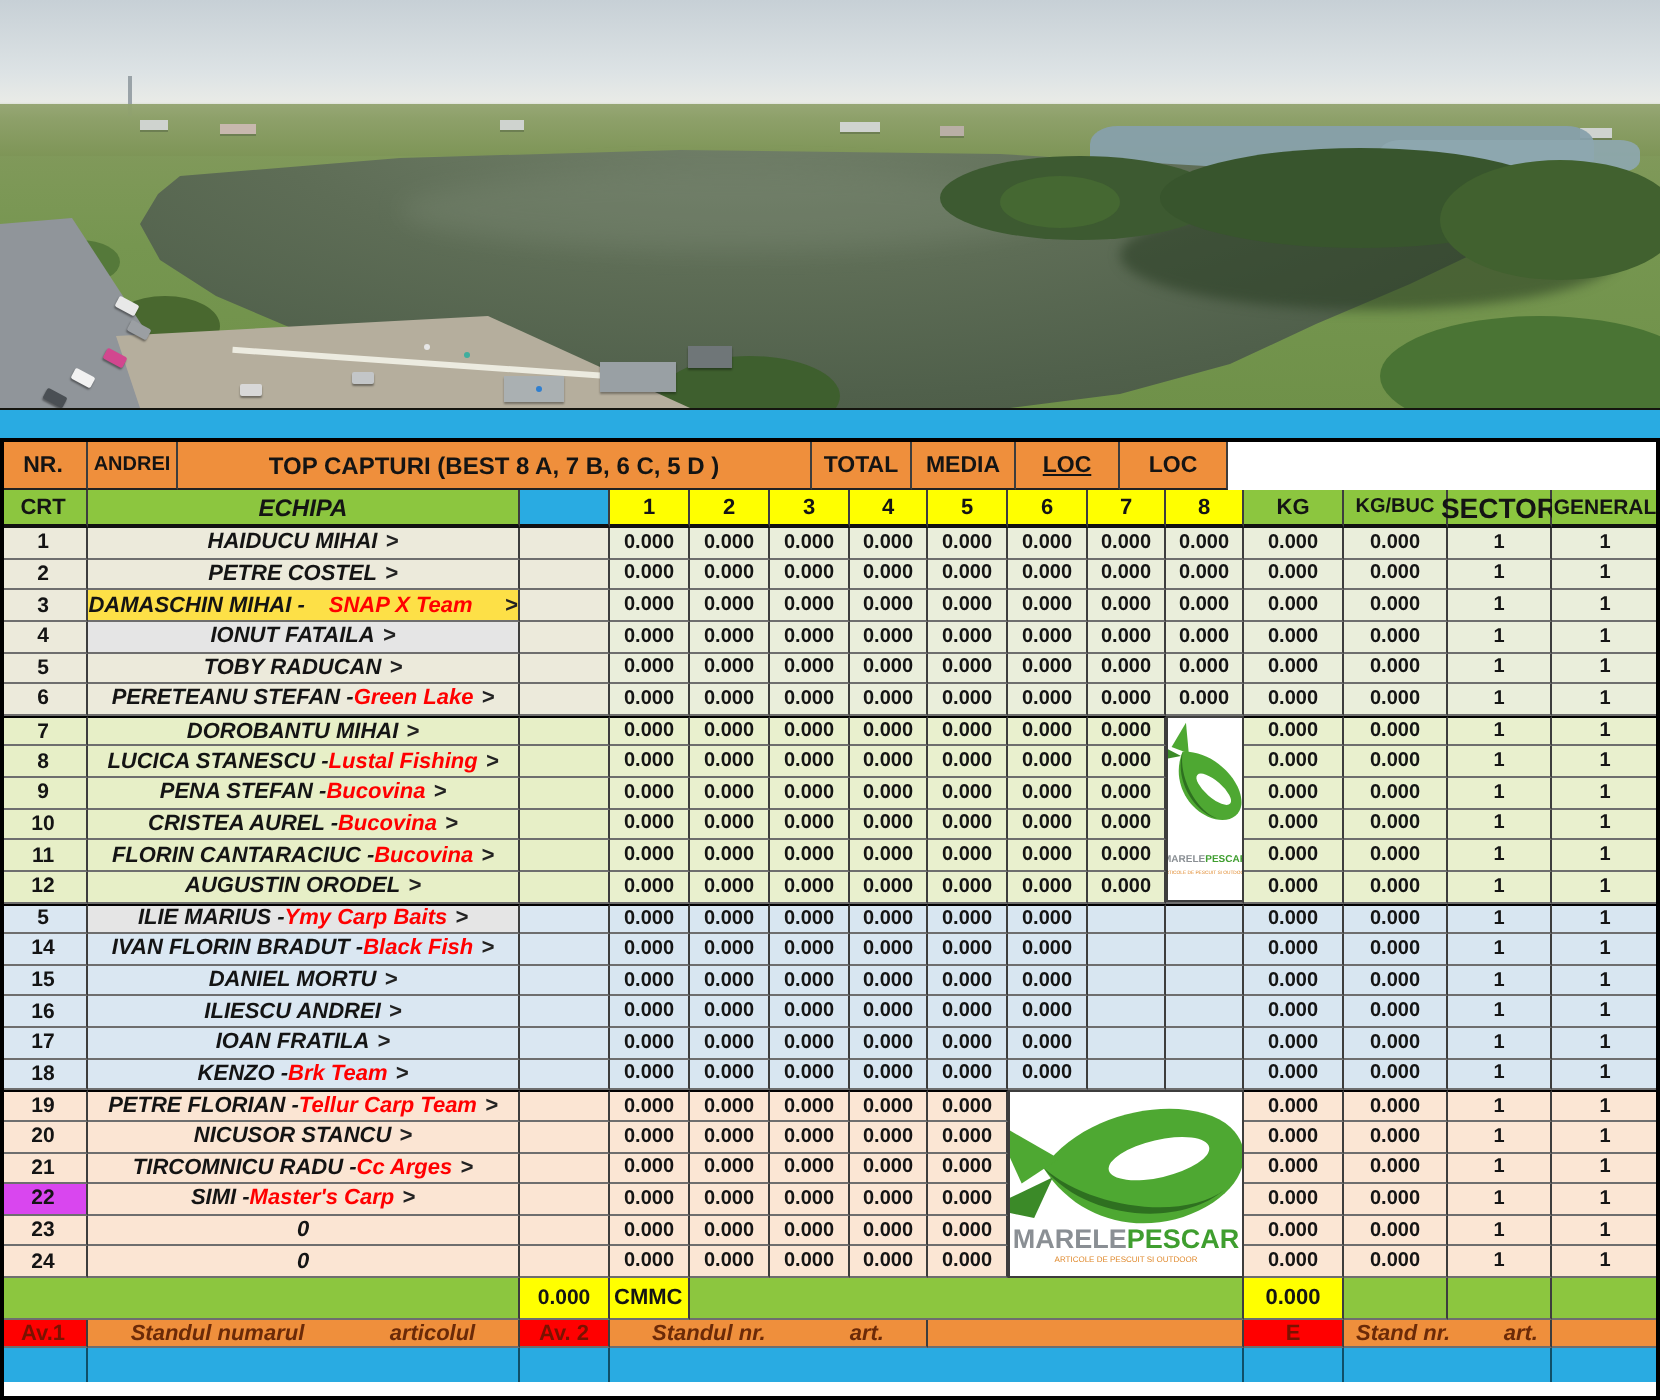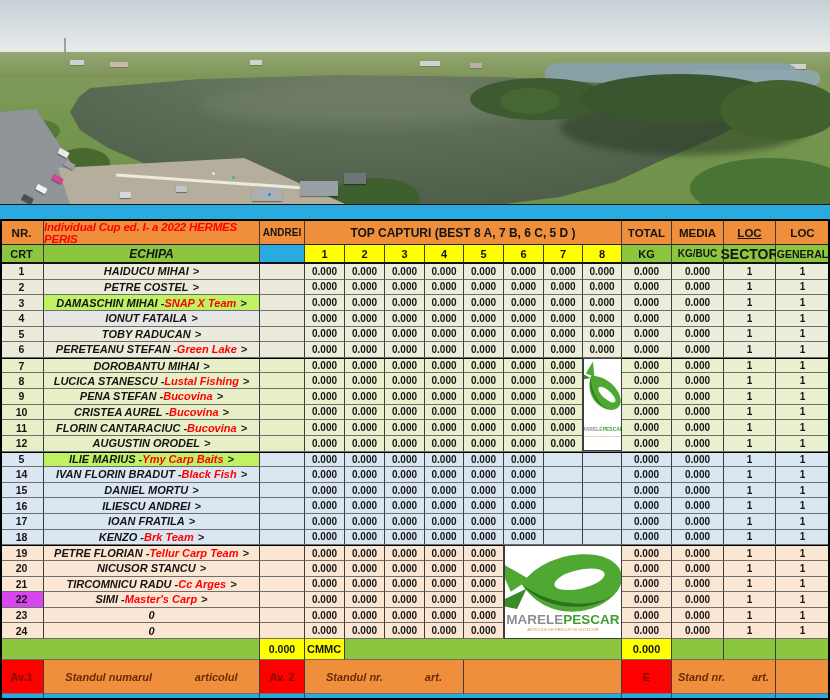--- a/index.html
+++ b/index.html
@@ -54,21 +54,21 @@
   .gsep .cell{border-top:1px solid #000}
   .pname{color:#141414}.pteam{color:#FF0000}.parr{color:#222;margin-left:4px}
   .logo{position:absolute;background:#fff;border:1px solid #3d3d3d;z-index:30;display:flex;align-items:center;justify-content:center;overflow:hidden}
 
   
   .frow .cell{font-weight:bold}
   .fgreen{height:21px}.fgreen .cell{background:#8CC63F;font-size:11px}
   .fy{background:#FFFF00 !important}
   .fg-left{width:260px}.fg-stand{width:45px}.fg-cmmc{width:40px;justify-content:flex-start;padding-left:2px}
   .fg-mid{width:277px}.fg-total{width:50px}.fg-media{width:52px}.fg-sector{width:52px}.fg-general{width:54px}
-  .forange{height:34px}.forange .cell{background:#EF8F3C;font-size:11px;font-style:italic;color:#6b2a08}
+  .forange{height:14px}.forange .cell{background:#EF8F3C;font-size:11px;font-style:italic;color:#6b2a08}
   .fredcell{background:#FF0000 !important;font-style:normal !important;font-size:10px;color:#7a1200 !important}
   .fo-nr{width:44px}.fo-name{width:216px;justify-content:space-around}.fo-stand{width:45px}
   .fo-c14{width:159px;justify-content:space-around}.fo-c58{width:158px}.fo-total{width:50px}
   .fo-mid{width:104px;justify-content:space-between;padding:0 6px}.fo-general{width:54px}
   .fblue{height:17px}.fblue .cell{background:#29ABE2;border-bottom:none;border-right:1px solid #0f4f68}
   .fb1{width:44px}.fb2{width:216px}.fb3{width:45px}.fb4{width:317px}.fb5{width:50px}.fb6{width:104px}.fb7{width:54px}
 </style>
 </head>
 <body>
 
@@ -113,21 +113,20 @@
     <div class="dot" style="left:212px;top:172px;background:#e6e6e6"></div>
     <div class="dot" style="left:232px;top:176px;background:#3fae9e"></div>
   </div>
 
   <div class="bluebar"></div>
 
   <div class="sheet">
 
     <div class="hrow hrow1">
       <div class="cell cnr">NR.</div>
-      <div class="cell cname title-red">Individual  Cup ed. I- a  2022 HERMES PERIS</div>
       <div class="cell cstand" style="font-size:10px">ANDREI</div>
       <div class="cell cspan" style="font-size:12px">TOP CAPTURI (BEST  8 A, 7 B, 6 C, 5 D )</div>
       <div class="cell ctotal">TOTAL</div>
       <div class="cell cmedia">MEDIA</div>
       <div class="cell csector u">LOC</div>
       <div class="cell cgeneral">LOC</div>
     </div>
 
     <div class="hrow hrow2">
       <div class="cell cnr">CRT</div>
@@ -185,21 +184,21 @@
           <div class="cell cnum" style="background: rgb(234, 238, 219); width: 40px;">0.000</div>
           <div class="cell cnum" style="background: rgb(234, 238, 219); width: 39px;">0.000</div>
           <div class="cell cnum" style="background: rgb(234, 238, 219); width: 39px;">0.000</div>
           <div class="cell ctotal" style="background: rgb(234, 238, 219);">0.000</div>
           <div class="cell cmedia" style="background: rgb(234, 238, 219);">0.000</div>
           <div class="cell csector" style="background: rgb(234, 238, 219);">1</div>
           <div class="cell cgeneral" style="background: rgb(234, 238, 219);">1</div>
         </div>
         <div class="trow">
           <div class="cell cnr" style="background: rgb(236, 234, 219);">3</div>
-          <div class="cell cname" style="background: #bef264;">
+          <div class="cell cname" style="background: #fde047; gap: 12px;">
             <span class="pname">DAMASCHIN MIHAI - </span>
             <span class="pteam">SNAP X Team</span>
             <span class="parr">&gt;</span>
           </div>
           <div class="cell cstand" style="background: rgb(236, 234, 219);"></div>
           <div class="cell cnum" style="background: rgb(234, 238, 219); width: 40px;">0.000</div>
           <div class="cell cnum" style="background: rgb(234, 238, 219); width: 40px;">0.000</div>
           <div class="cell cnum" style="background: rgb(234, 238, 219); width: 40px;">0.000</div>
           <div class="cell cnum" style="background: rgb(234, 238, 219); width: 39px;">0.000</div>
           <div class="cell cnum" style="background: rgb(234, 238, 219); width: 40px;">0.000</div>
@@ -391,21 +390,21 @@
           <div class="cell cnum" style="background: rgb(233, 240, 206); width: 40px;">0.000</div>
           <div class="cell cnum" style="background: rgb(233, 240, 206); width: 39px;">0.000</div>
           <div class="cell cnum" style="background: rgb(233, 240, 206); width: 39px;"></div>
           <div class="cell ctotal" style="background: rgb(233, 240, 206);">0.000</div>
           <div class="cell cmedia" style="background: rgb(233, 240, 206);">0.000</div>
           <div class="cell csector" style="background: rgb(233, 240, 206);">1</div>
           <div class="cell cgeneral" style="background: rgb(233, 240, 206);">1</div>
         </div>
         <div class="trow gsep">
           <div class="cell cnr" style="background: rgb(218, 231, 242);">5</div>
-          <div class="cell cname" style="background: #bef264;">
+          <div class="cell cname" style="background: #e5e5e5;">
             <span class="pname">ILIE MARIUS - </span>
             <span class="pteam">Ymy Carp Baits</span>
             <span class="parr">&gt;</span>
           </div>
           <div class="cell cstand" style="background: rgb(218, 231, 242);"></div>
           <div class="cell cnum" style="background: rgb(216, 230, 241); width: 40px;">0.000</div>
           <div class="cell cnum" style="background: rgb(216, 230, 241); width: 40px;">0.000</div>
           <div class="cell cnum" style="background: rgb(216, 230, 241); width: 40px;">0.000</div>
           <div class="cell cnum" style="background: rgb(216, 230, 241); width: 39px;">0.000</div>
           <div class="cell cnum" style="background: rgb(216, 230, 241); width: 40px;">0.000</div>

